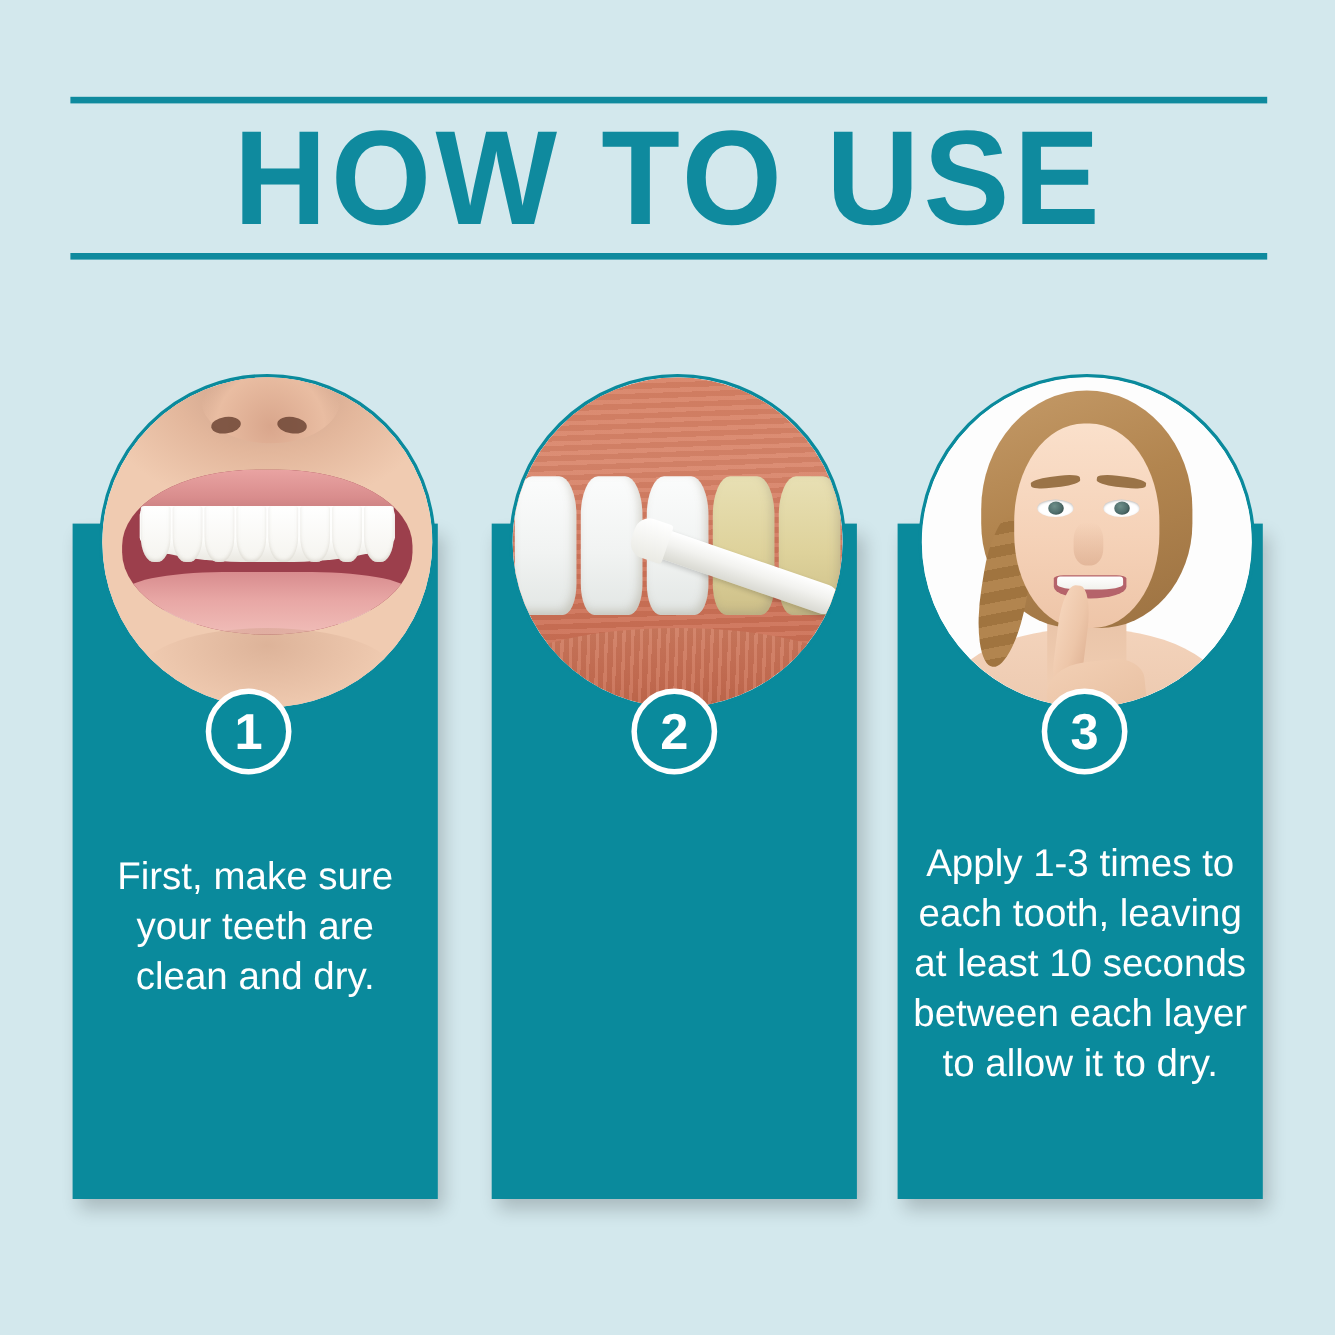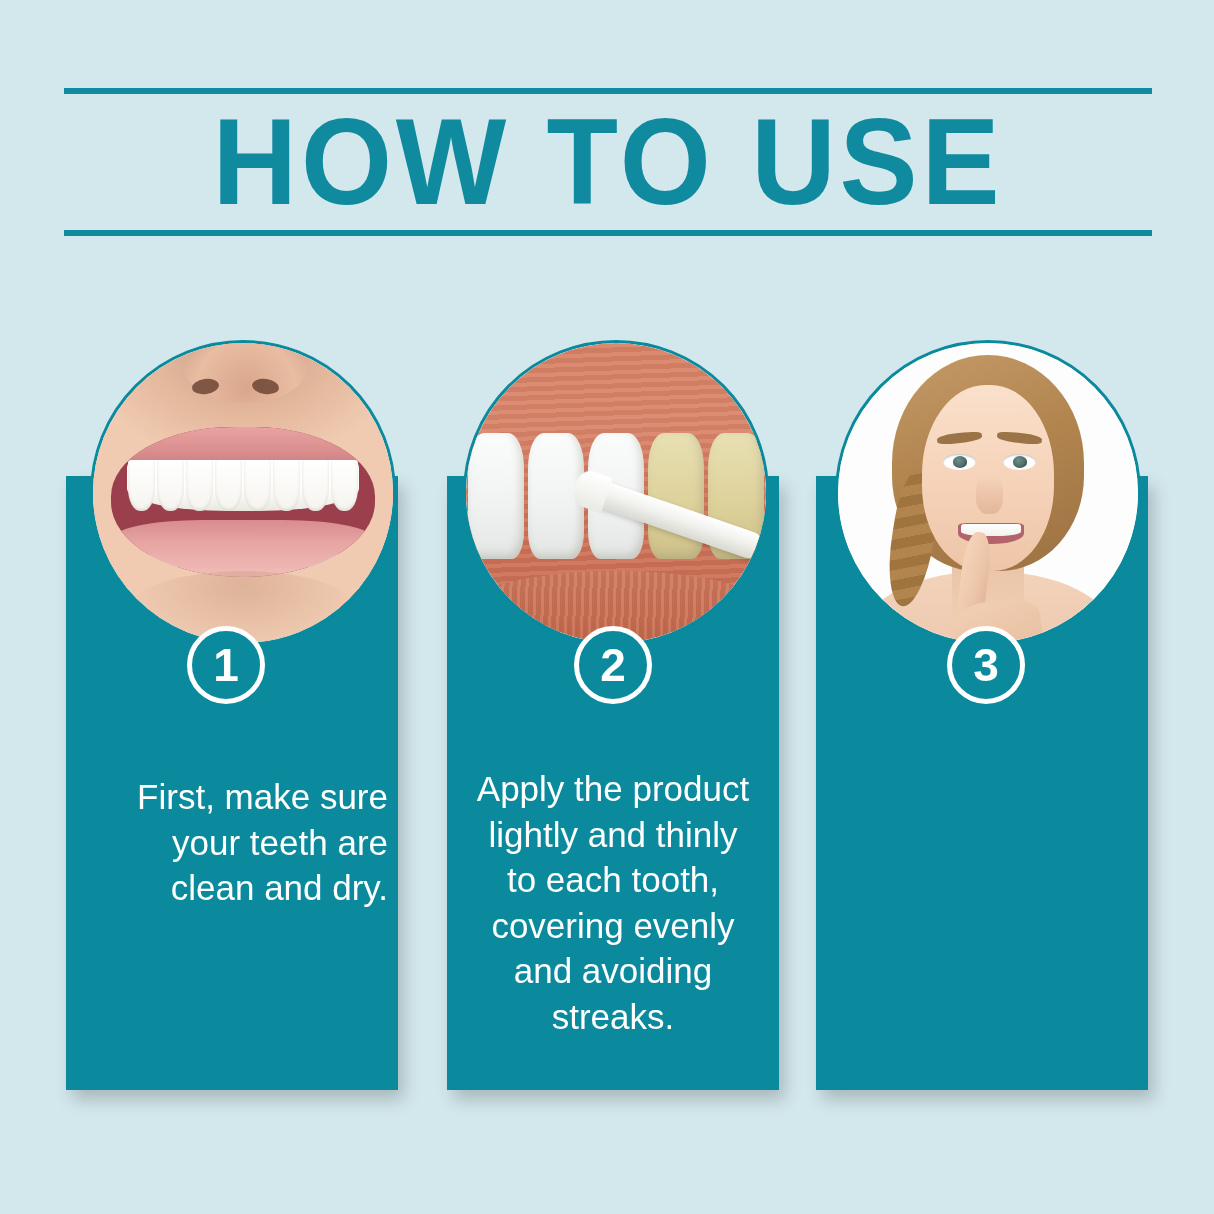--- a/index.html
+++ b/index.html
@@ -315,21 +315,21 @@
     position: absolute;
     color: #ffffff;
     text-align: center;
     font-family: "Liberation Sans", sans-serif;
     font-weight: 400;
     line-height: 1.30;
     white-space: pre-line;
     user-select: none;
   }
   .caption-1 {
-    left: 76px; top: 774px; width: 312px; font-size: 35px; text-align: right;
+    left: 76px; top: 774px; width: 312px; font-size: 35px;
   }
   .caption-2 {
     left: 455px; top: 766px; width: 316px; font-size: 35px;
   }
   .caption-3 {
     left: 822px; top: 762px; width: 320px; font-size: 35px;
   }
 </style>
 </head>
 <body>
@@ -390,26 +390,20 @@
             <i class="t-white"></i>
             <i class="t-white"></i>
           <i class="t-yellow"></i>
             <i class="t-yellow"></i>
         </div>
         <div class="brush2"></div>
         <div class="lip2"></div>
       </div>
     </div>
     <div class="badge badge-2">2</div>
-    <div class="caption caption-2">Apply the product
-lightly and thinly
-to each tooth,
-covering evenly
-and avoiding
-streaks.</div>
 
     <div class="card card-3"></div>
     <div class="photo photo-3">
       <div class="photo-inner">
         <div class="bg3"></div>
         <div class="shoulder3"></div>
         <div class="neck3"></div>
         <div class="hair3"></div>
         <div class="braid3"></div>
         <div class="face3"></div>
@@ -419,15 +413,20 @@
         <div class="eye3 r"></div>
         <div class="nose3"></div>
         <div class="smile3">
             <i></i>
           </div>
         <div class="finger3"></div>
         <div class="hand3"></div>
       </div>
     </div>
     <div class="badge badge-3">3</div>
+    <div class="caption caption-3">Apply 1-3 times to
+each tooth, leaving
+at least 10 seconds
+between each layer
+to allow it to dry.</div>
 
   </div>
 </div>
 
 </body></html>

